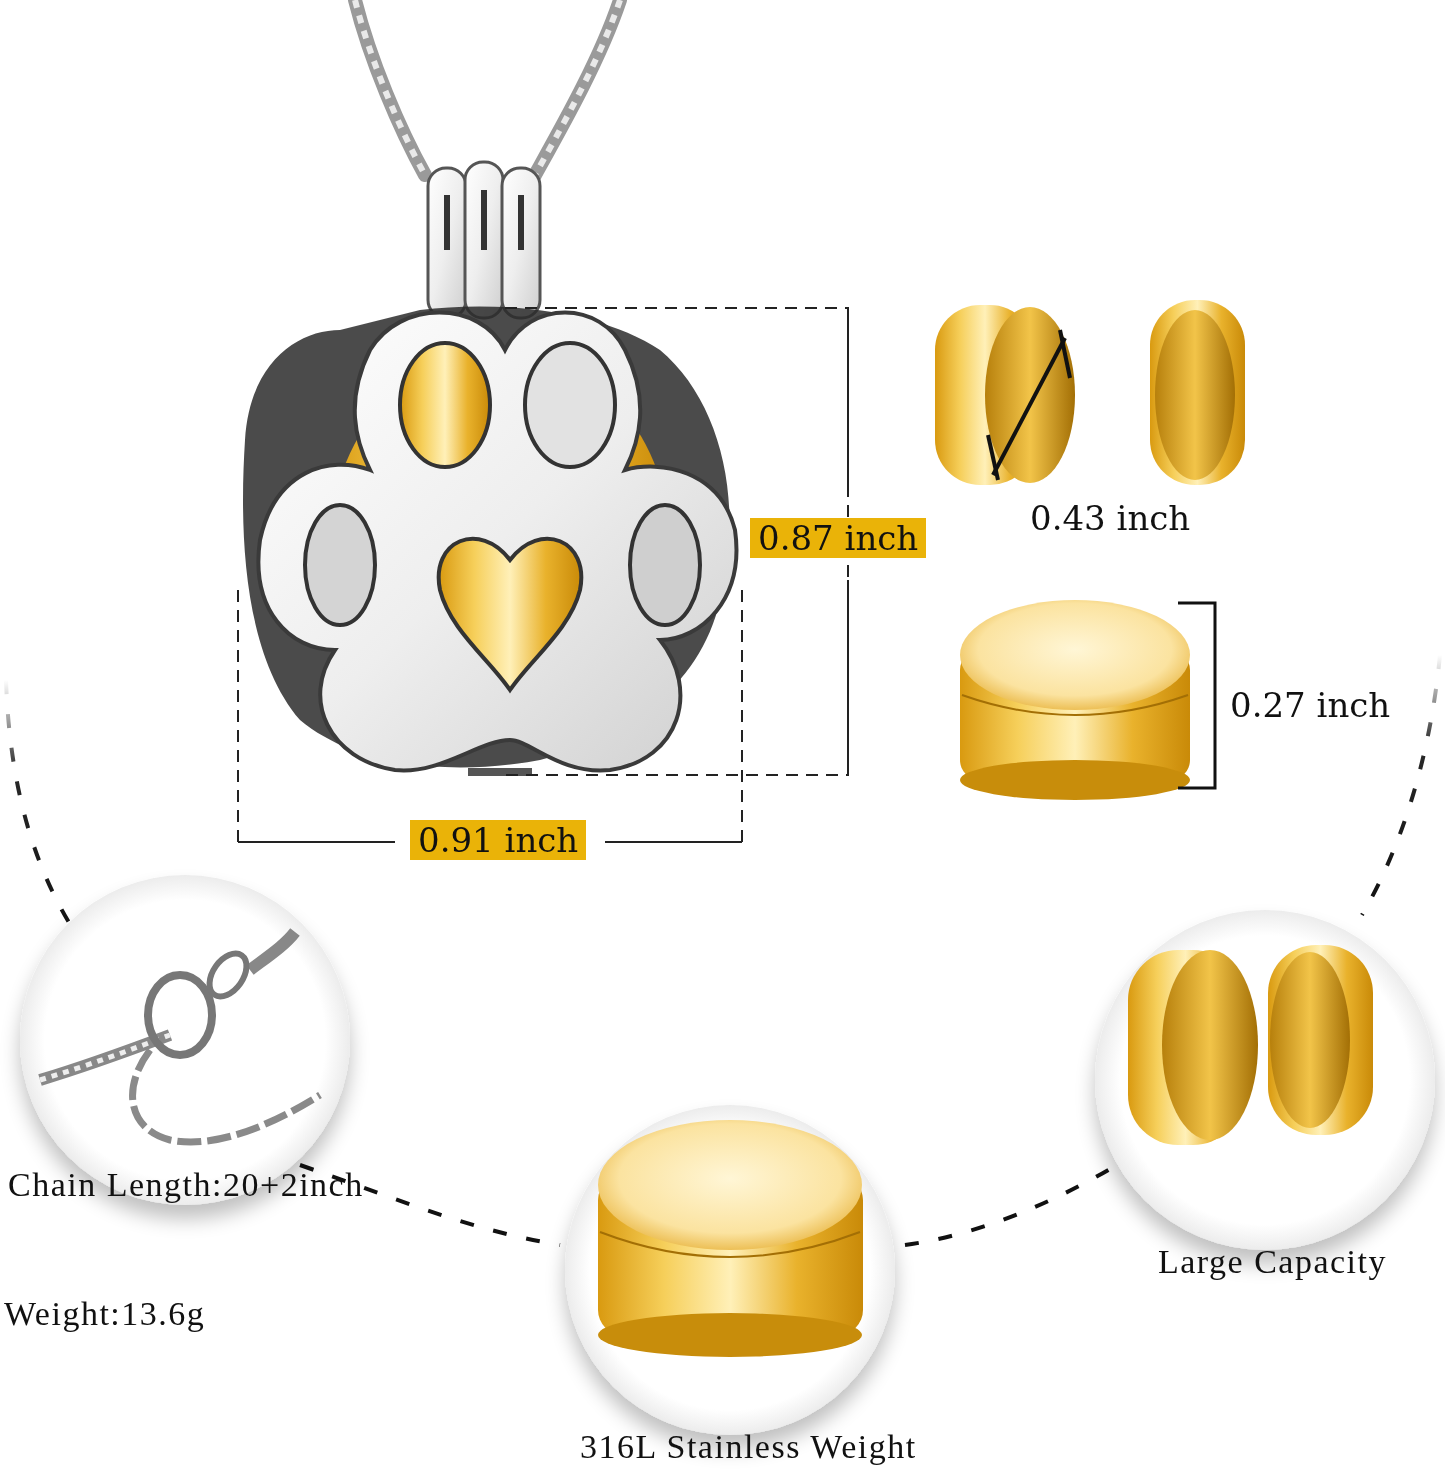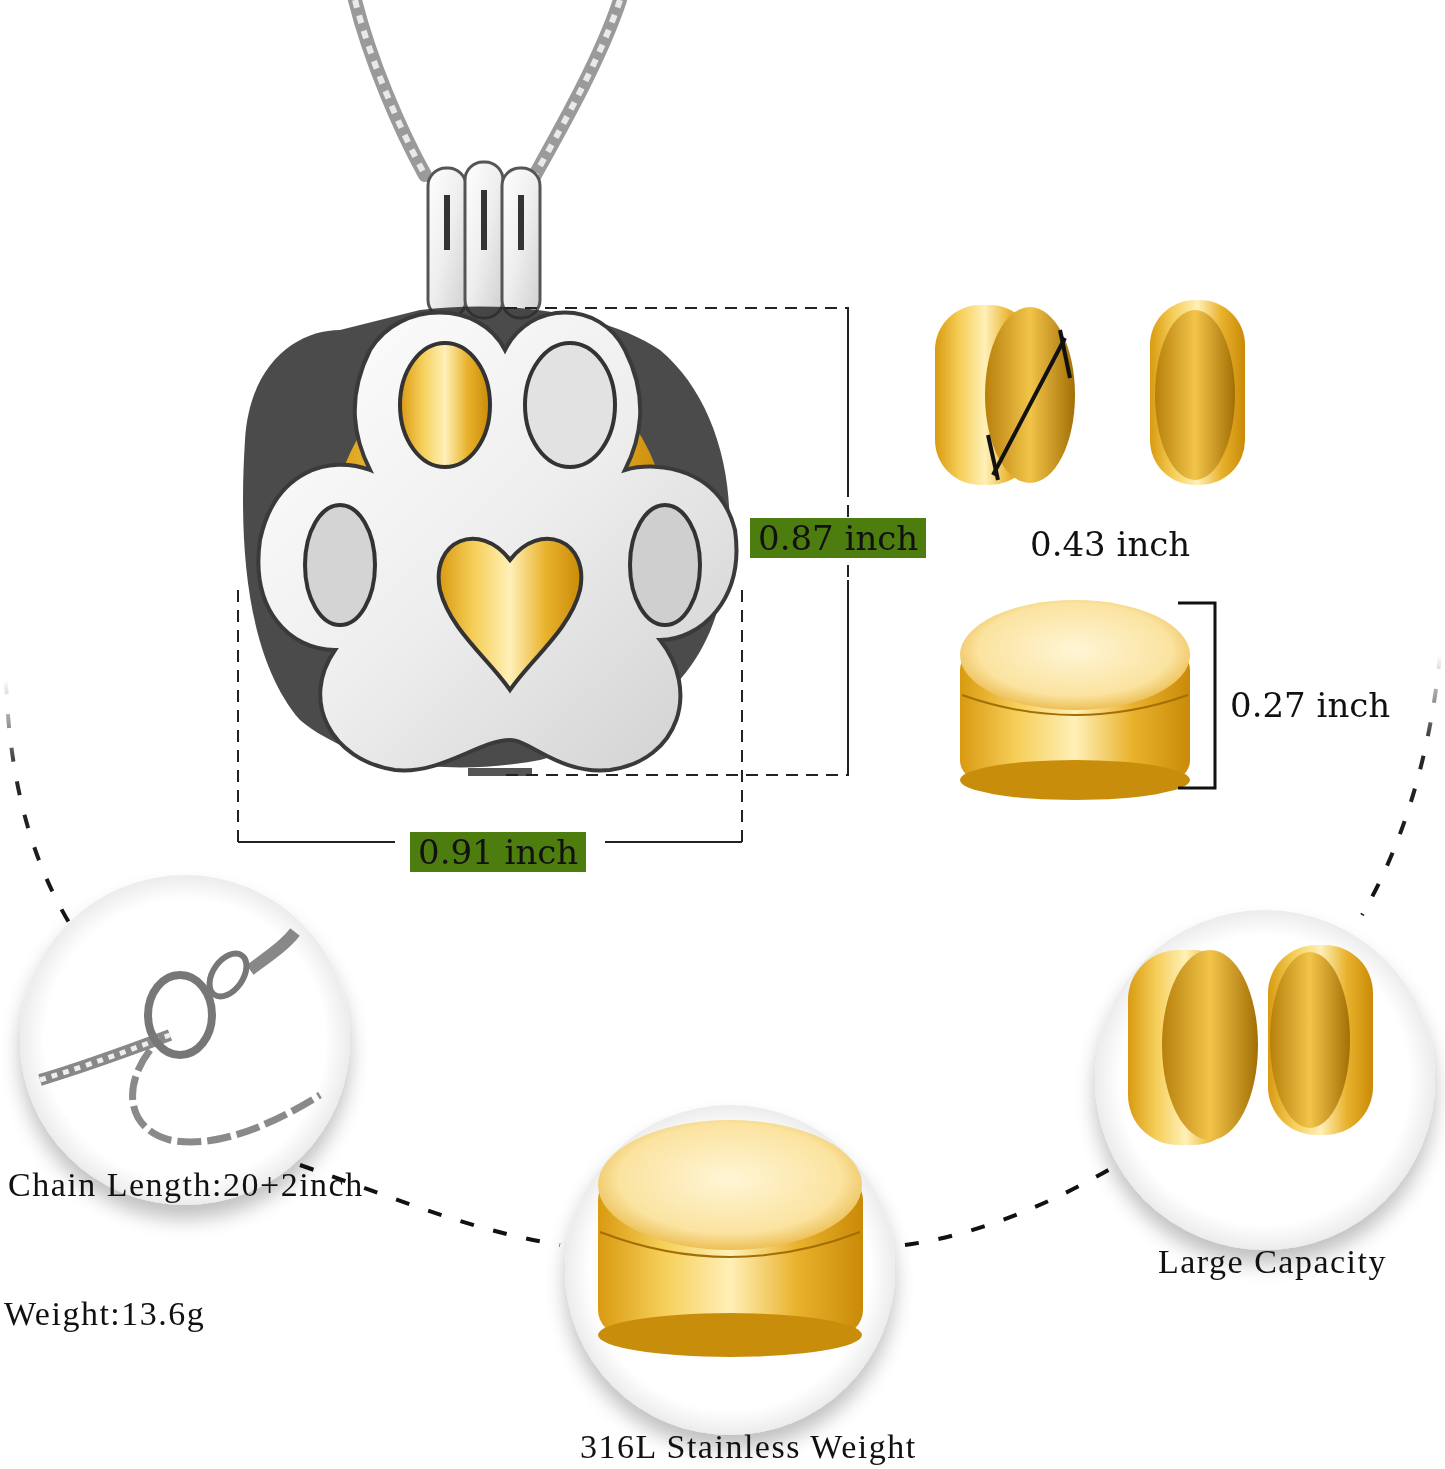--- a/index.html
+++ b/index.html
@@ -1,20 +1,20 @@
 <!DOCTYPE html>
 <html><head>
   <meta charset="utf-8">
   <style>
     html, body { margin: 0; padding: 0; background: #ffffff; }
     body { width: 1445px; height: 1469px; position: relative; overflow: hidden;
            font-family: "Liberation Serif", "DejaVu Serif", serif; color: #1a1a1a; }
     .abs { position: absolute; }
     svg.layer { position: absolute; left: 0; top: 0; }
-    .dim-label { font-family: "DejaVu Serif", "Liberation Serif", serif; font-size: 34px; color: #111; white-space: nowrap; background: #4d7c0f; padding: 0 8px; }
+    .dim-label { font-family: "DejaVu Serif", "Liberation Serif", serif; font-size: 34px; color: #111; white-space: nowrap; background: #eab308; padding: 0 8px; }
     .caption { font-family: "Liberation Serif", serif; font-size: 34px; color: #111; white-space: nowrap; letter-spacing: 1.5px; }
   </style>
 </head>
 <body>
 
 <svg class="layer" width="1445" height="1469" viewBox="0 0 1445 1469">
   <defs>
     <linearGradient id="gold" x1="0" y1="0" x2="1" y2="0">
       <stop offset="0" stop-color="#d99a10"></stop>
       <stop offset="0.25" stop-color="#f6cf5a"></stop>
@@ -173,20 +173,20 @@
   </g>
   <g>
     <rect x="1128" y="950" width="115" height="195" fill="url(#gold)" rx="50"></rect>
     <ellipse cx="1210" cy="1045" rx="48" ry="95" fill="url(#goldInner)"></ellipse>
     <rect x="1268" y="945" width="105" height="190" fill="url(#gold)" rx="48"></rect>
     <ellipse cx="1310" cy="1040" rx="40" ry="88" fill="url(#goldInner)"></ellipse>
   </g>
 </svg>
 
 <div class="abs dim-label" style="left:750px; top:518px;">0.87 inch</div>
-<div class="abs dim-label" style="left:410px; top:820px;margin-top:12px;">0.91 inch</div>
-<div class="abs dim-label" style="left:1022px; top:524px; background:transparent;">0.43 inch</div>
+<div class="abs dim-label" style="left:410px; top:820px;">0.91 inch</div>
+<div class="abs dim-label" style="left:1022px; top:498px; background:transparent;">0.43 inch</div>
 <div class="abs dim-label" style="left:1222px; top:685px; background:transparent;">0.27 inch</div>
 
 <div class="abs caption" style="left:8px; top:1166px;">Chain Length:20+2inch</div>
 <div class="abs caption" style="left:4px; top:1295px;">Weight:13.6g</div>
 <div class="abs caption" style="left:580px; top:1428px;">316L Stainless Weight</div>
 <div class="abs caption" style="left:1158px; top:1243px;">Large Capacity</div>
 
 </body></html>

